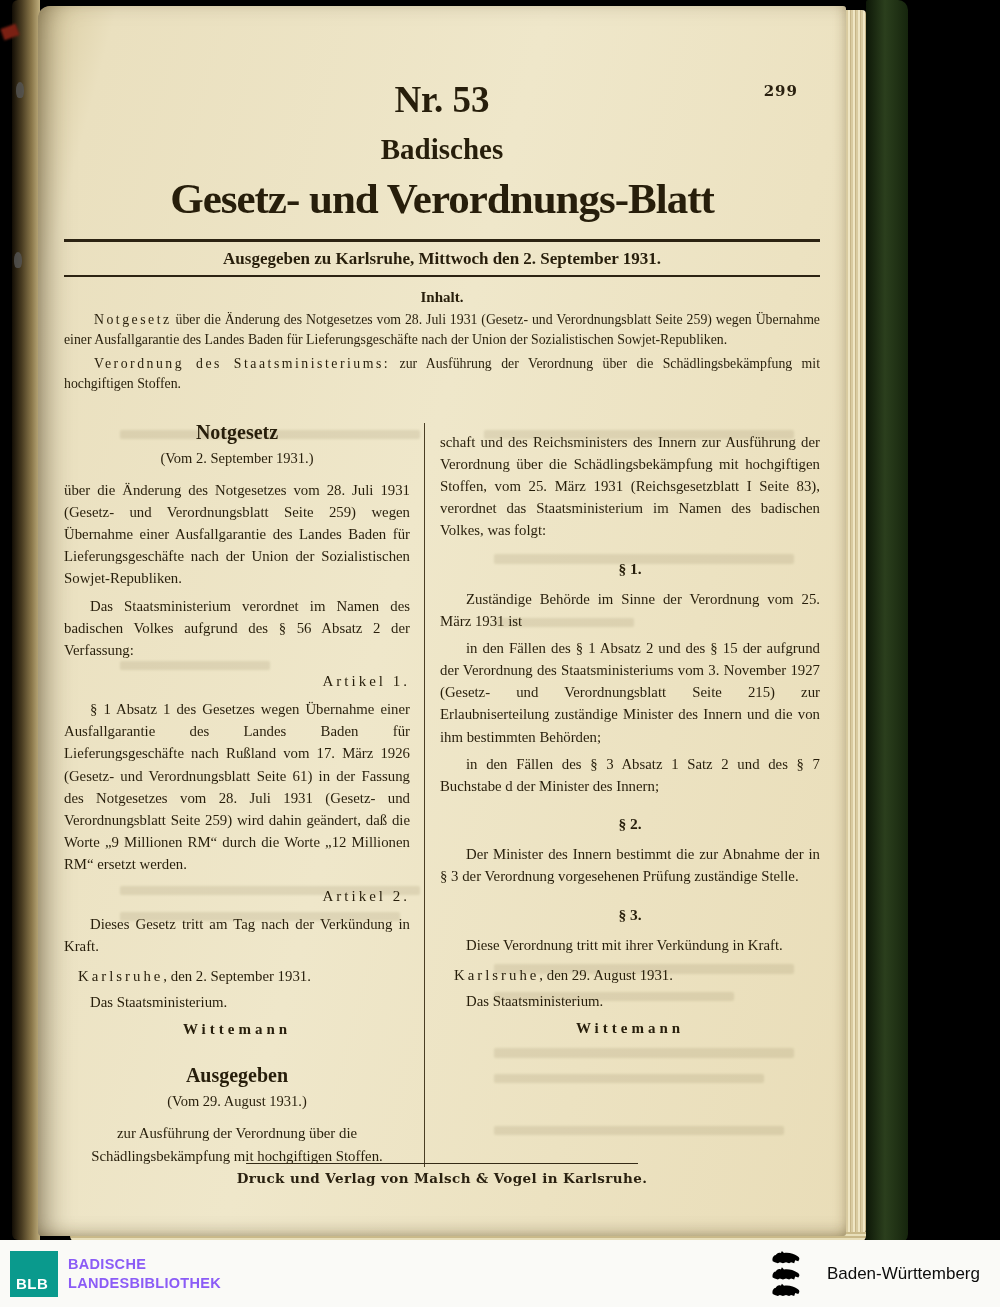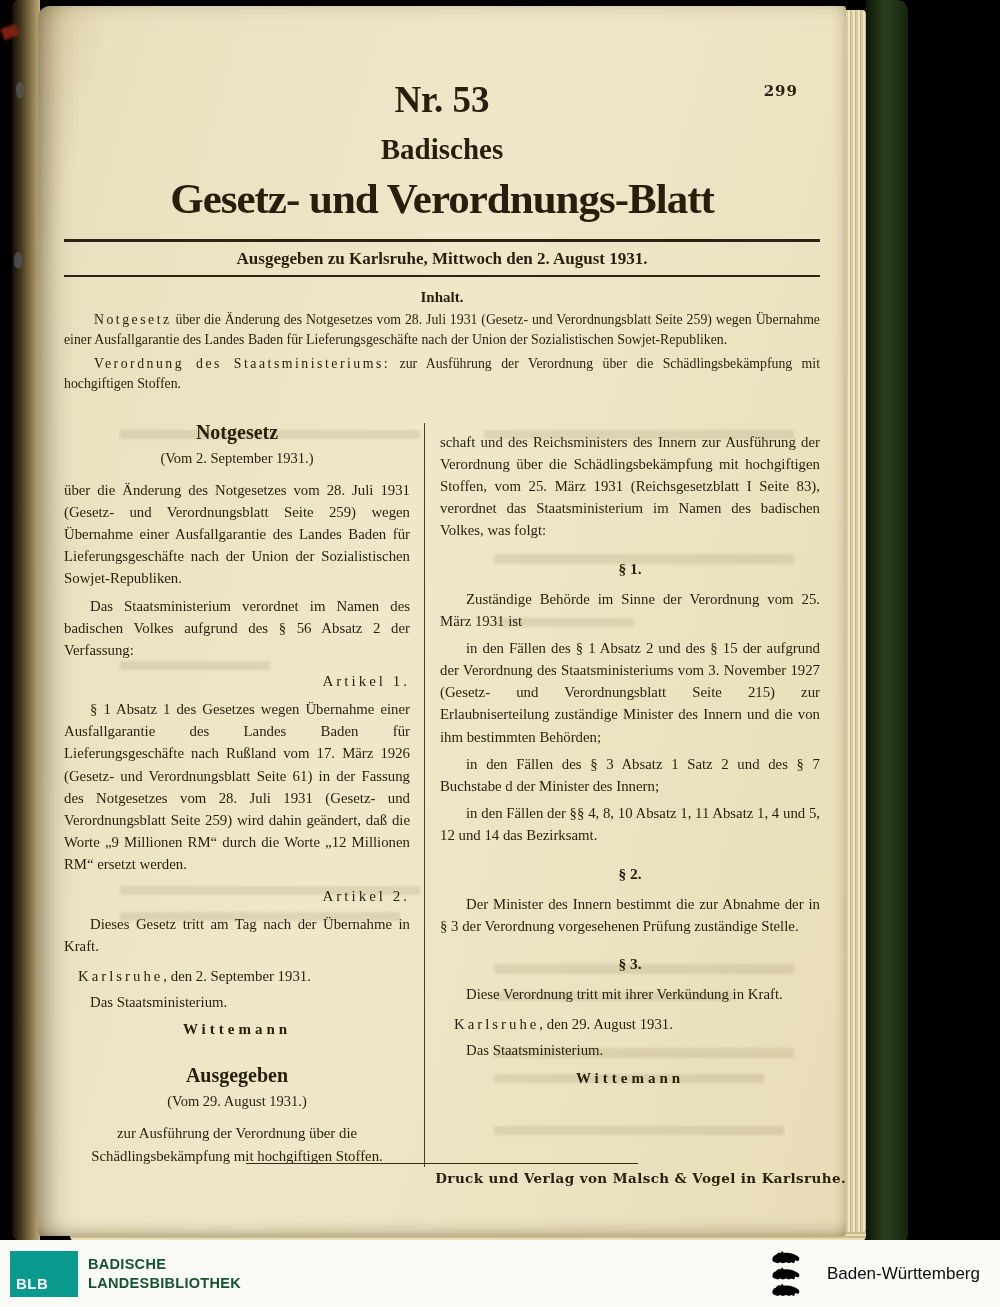--- a/index.html
+++ b/index.html
@@ -65,36 +65,36 @@
   .h-date { text-align:center; font-size:14.5px; margin:6px 0 8px; }
   .h-art { text-align:right; font-size:15px; letter-spacing:3px; margin:12px 0 8px; }
   .h-para { text-align:center; font-size:15.5px; font-weight:bold; margin:18px 0 10px; }
   .center-p { text-align:center !important; }
   .sp { letter-spacing:3px; }
   .place-line { margin-top:8px; text-indent:14px; font-size:14.8px; }
   .ministry { margin-top:4px; text-indent:26px; font-size:14.8px; }
   .sig { text-align:center; letter-spacing:4px; font-weight:bold; margin-top:8px;
     font-size:15px; }
 
-  .imprint { position:absolute; left:0; right:0; bottom:50px; text-align:right; }
+  .imprint { position:absolute; left:0; right:0; bottom:50px; text-align:center; }
   .imprint .rule { width:392px; margin:0 auto 6px; border-top:1.5px solid #352b16; }
   .imprint .txt { font-size:13.5px; font-weight:bold; letter-spacing:.4px; color:#2a2110; }
 
   .ghost { position:absolute; background:rgba(110,92,55,.13); filter:blur(1.2px);
     border-radius:2px; }
 
   
   .bottombar { position:absolute; left:0; bottom:0; width:1000px; height:67px;
     background:#fafaf7; display:flex; align-items:center;
     font-family:"Liberation Sans", sans-serif; }
-  .blb-badge { width:68px; height:46px; margin-left:10px; background:#0a9a8d;
+  .blb-badge { width:48px; height:46px; margin-left:10px; background:#0a9a8d;
     color:#fff; display:flex; align-items:flex-end; padding:5px 6px;
     font-weight:bold; font-size:15px; letter-spacing:.5px; }
   .lib-name { margin-left:10px; font-weight:bold; font-size:14.5px; line-height:1.3;
-    color:#14532d; letter-spacing:.3px; }
+    color:#8b5cf6; letter-spacing:.3px; }
   .bw { margin-left:auto; margin-right:20px; display:flex; align-items:center; gap:25px; }
   .bw-icon { width:32px; height:46px; }
   .bw-text { font-size:17px; color:#0c0c0c; }
 </style>
 </head>
 <body>
 
 <div class="stage">
 
   <div class="spine-gutter"></div>
@@ -121,58 +121,57 @@
     <div class="ghost" style="top:1120px;left:456px;width:290px;height:9px"></div>
 
     <div class="pagenum">299</div>
 
     <div class="content">
 
       <div class="issue">Nr. 53</div>
       <div class="series">Badisches</div>
       <div class="main-title">Gesetz- und Verordnungs-Blatt</div>
 
-      <div class="banner">Ausgegeben zu Karlsruhe, Mittwoch den 2. August 1931.</div>
+      <div class="banner">Ausgegeben zu Karlsruhe, Mittwoch den 2. September 1931.</div>
 
       <div class="inhalt">
         <div class="inhalt-h">Inhalt.</div>
         <p><span class="lead">Notgesetz</span><span> über die Änderung des Notgesetzes vom 28. Juli 1931 (Gesetz- und Verordnungsblatt Seite 259) wegen Übernahme einer Ausfallgarantie des Landes Baden für Lieferungsgeschäfte nach der Union der Sozialistischen Sowjet-Republiken.</span></p>
         <p><span class="lead">Verordnung des Staatsministeriums:</span><span> zur Ausführung der Verordnung über die Schädlingsbekämpfung mit hochgiftigen Stoffen.</span></p>
       </div>
 
       <div class="cols">
 
         <div class="col col-l">
           <div class="h-law">Notgesetz</div>
           <div class="h-date">(Vom 2. September 1931.)</div>
           <p class="noind">über die Änderung des Notgesetzes vom 28. Juli 1931 (Gesetz- und Verordnungsblatt Seite 259) wegen Übernahme einer Ausfallgarantie des Landes Baden für Lieferungsgeschäfte nach der Union der Sozialistischen Sowjet-Republiken.</p>
           <p class="ind">Das Staatsministerium verordnet im Namen des badischen Volkes aufgrund des § 56 Absatz 2 der Verfassung:</p>
           <div class="h-art">Artikel 1.</div>
           <p class="ind">§ 1 Absatz 1 des Gesetzes wegen Übernahme einer Ausfallgarantie des Landes Baden für Lieferungsgeschäfte nach Rußland vom 17. März 1926 (Gesetz- und Verordnungsblatt Seite 61) in der Fassung des Notgesetzes vom 28. Juli 1931 (Gesetz- und Verordnungsblatt Seite 259) wird dahin geändert, daß die Worte „9 Millionen RM“ durch die Worte „12 Millionen RM“ ersetzt werden.</p>
           <div class="h-art">Artikel 2.</div>
-          <p class="ind">Dieses Gesetz tritt am Tag nach der Übernahme in Kraft.</p>
+          <p class="ind">Dieses Gesetz tritt am Tag nach der Verkündung in Kraft.</p>
           <p class="place-line"><span class="sp">Karlsruhe</span><span>, den 2. September 1931.</span></p>
           <p class="ministry">Das Staatsministerium.</p>
           <div class="sig">Wittemann</div>
 
           <div class="h-law2">Ausgegeben</div>
           <div class="h-date">(Vom 29. August 1931.)</div>
           <p class="noind center-p">zur Ausführung der Verordnung über die Schädlingsbekämpfung mit hochgiftigen Stoffen.</p>
 
         </div>
 
         <div class="divider"></div>
 
         <div class="col col-r">
           <p class="noind">schaft und des Reichsministers des Innern zur Ausführung der Verordnung über die Schädlingsbekämpfung mit hochgiftigen Stoffen, vom 25. März 1931 (Reichsgesetzblatt I Seite 83), verordnet das Staatsministerium im Namen des badischen Volkes, was folgt:</p>
           <div class="h-para">§ 1.</div>
           <p class="ind">Zuständige Behörde im Sinne der Verordnung vom 25. März 1931 ist</p>
           <p class="ind">in den Fällen des § 1 Absatz 2 und des § 15 der aufgrund der Verordnung des Staatsministeriums vom 3. November 1927 (Gesetz- und Verordnungsblatt Seite 215) zur Erlaubniserteilung zuständige Minister des Innern und die von ihm bestimmten Behörden;</p>
           <p class="ind">in den Fällen des § 3 Absatz 1 Satz 2 und des § 7 Buchstabe d der Minister des Innern;</p>
-          <p class="ind">in den Fällen der §§ 4, 8, 10 Absatz 1, 11 Absatz 1, 4 und 5, 12 und 14 das Bezirksamt.</p>
           <div class="h-para">§ 2.</div>
           <p class="ind">Der Minister des Innern bestimmt die zur Abnahme der in § 3 der Verordnung vorgesehenen Prüfung zuständige Stelle.</p>
           <div class="h-para">§ 3.</div>
           <p class="ind">Diese Verordnung tritt mit ihrer Verkündung in Kraft.</p>
           <p class="place-line"><span class="sp">Karlsruhe</span><span>, den 29. August 1931.</span></p>
           <p class="ministry">Das Staatsministerium.</p>
           <div class="sig">Wittemann</div>
         </div>
 
       </div>

